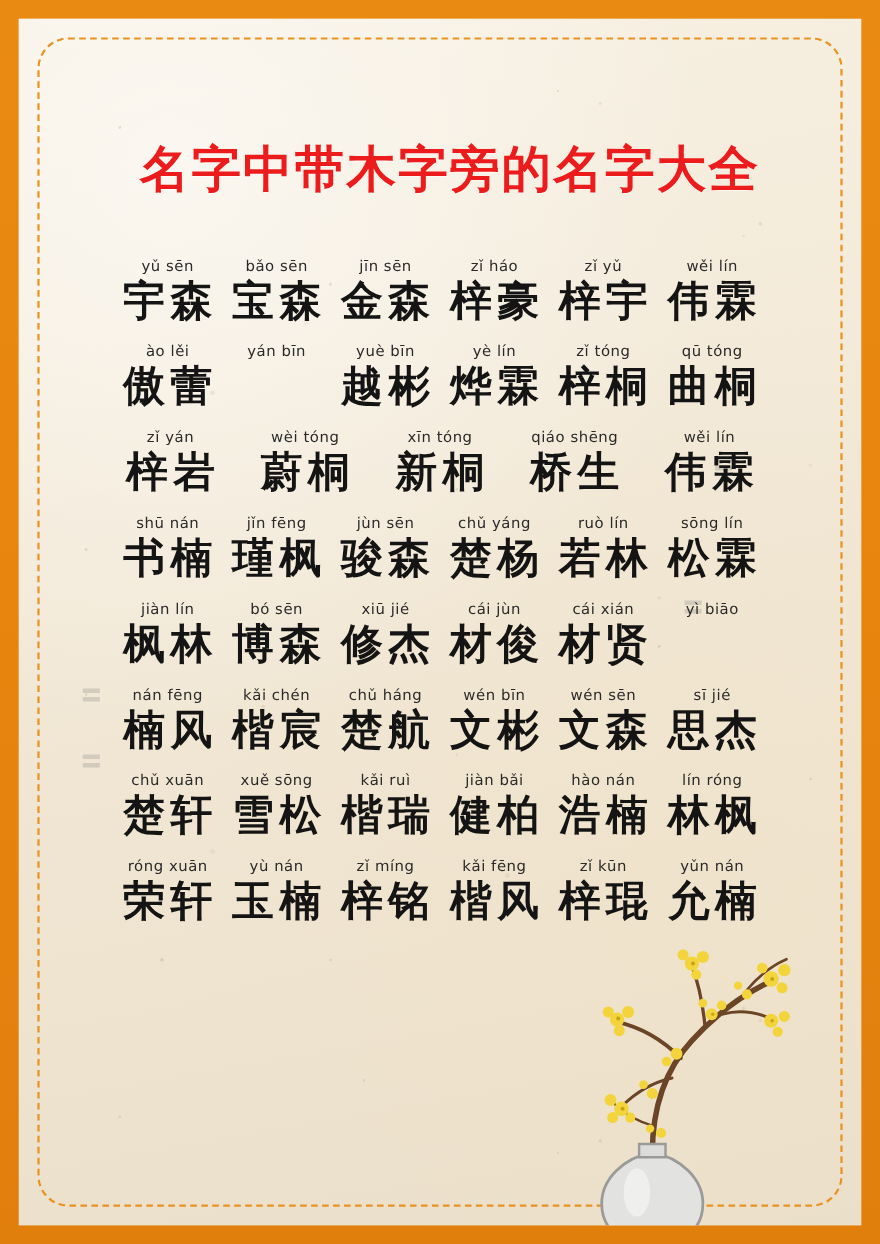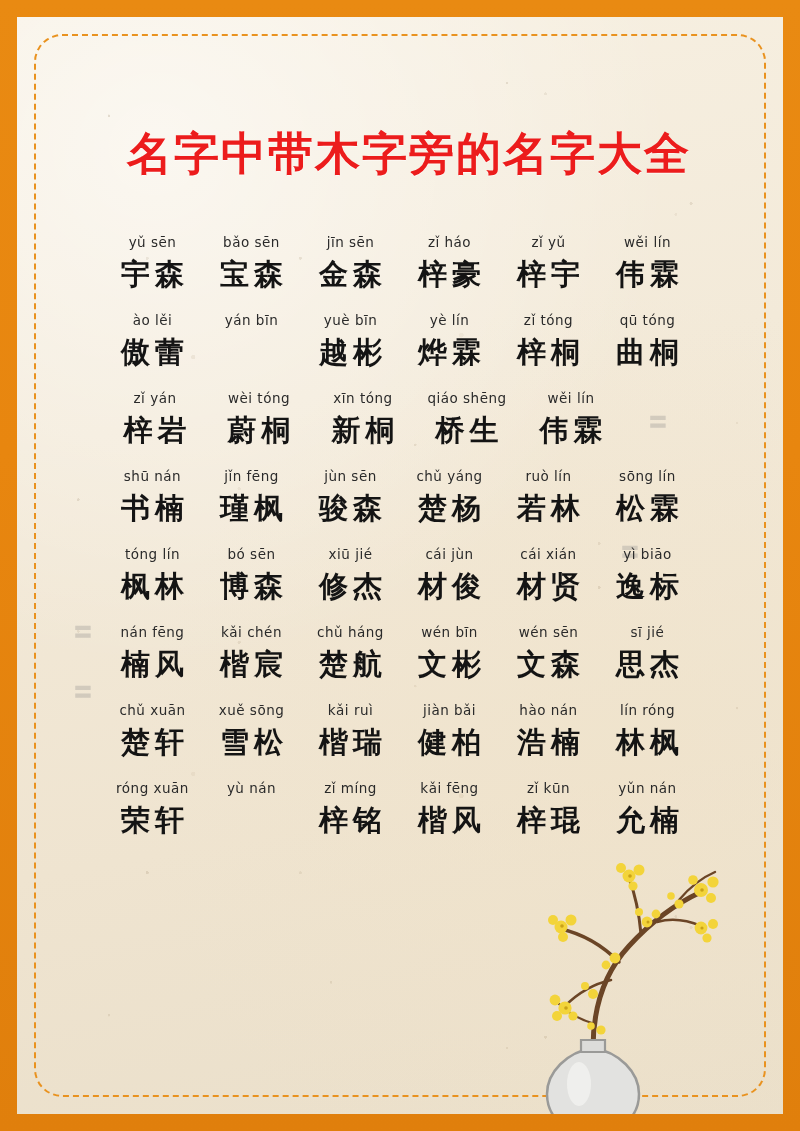--- a/index.html
+++ b/index.html
@@ -96,40 +96,41 @@
 
   .grid {
     position: absolute;
     left: 86px;
     right: 86px;
     top: 216px;
   }
 
   .row {
     display: flex;
+    justify-content: space-between;
     margin-bottom: 15px;
   }
 
   .cell {
     width: 104px;
     text-align: center;
   }
 
   .pinyin {
     font-size: 13.5px;
     color: #2a2a2a;
     letter-spacing: .5px;
     font-family: "DejaVu Sans", "Liberation Sans", sans-serif;
     height: 19px;
     line-height: 19px;
     white-space: nowrap;
   }
 
   .hanzi {
-    font-size: 29px;
+    font-size: 38px;
     color: #141414;
     font-weight: bold;
     letter-spacing: 5px;
     line-height: 44px;
     font-family: Liberation Serif, serif;
     white-space: nowrap;
     text-indent: 5px;
   }
 
   
@@ -269,42 +270,41 @@
           <div class="hanzi">若林</div>
         </div>
         <div class="cell">
           <div class="pinyin">sōng lín</div>
           <div class="hanzi">松霖</div>
         </div>
       </div>
 
       <div class="row">
         <div class="cell">
-          <div class="pinyin">tóng lín</div>
+          <div class="pinyin">jiàn lín</div>
           <div class="hanzi">枫林</div>
         </div>
         <div class="cell">
           <div class="pinyin">bó sēn</div>
           <div class="hanzi">博森</div>
         </div>
         <div class="cell">
           <div class="pinyin">xiū jié</div>
           <div class="hanzi">修杰</div>
         </div>
         <div class="cell">
           <div class="pinyin">cái jùn</div>
           <div class="hanzi">材俊</div>
         </div>
         <div class="cell">
           <div class="pinyin">cái xián</div>
           <div class="hanzi">材贤</div>
         </div>
         <div class="cell">
           <div class="pinyin">yì biāo</div>
-          <div class="hanzi">逸标</div>
         </div>
       </div>
 
       <div class="row">
         <div class="cell">
           <div class="pinyin">nán fēng</div>
           <div class="hanzi">楠风</div>
         </div>
         <div class="cell">
           <div class="pinyin">kǎi chén</div>
@@ -355,20 +355,21 @@
         </div>
       </div>
 
       <div class="row">
         <div class="cell">
           <div class="pinyin">róng xuān</div>
           <div class="hanzi">荣轩</div>
         </div>
         <div class="cell">
           <div class="pinyin">yù nán</div>
+          <div class="hanzi">玉楠</div>
         </div>
         <div class="cell">
           <div class="pinyin">zǐ míng</div>
           <div class="hanzi">梓铭</div>
         </div>
         <div class="cell">
           <div class="pinyin">kǎi fēng</div>
           <div class="hanzi">楷风</div>
         </div>
         <div class="cell">

